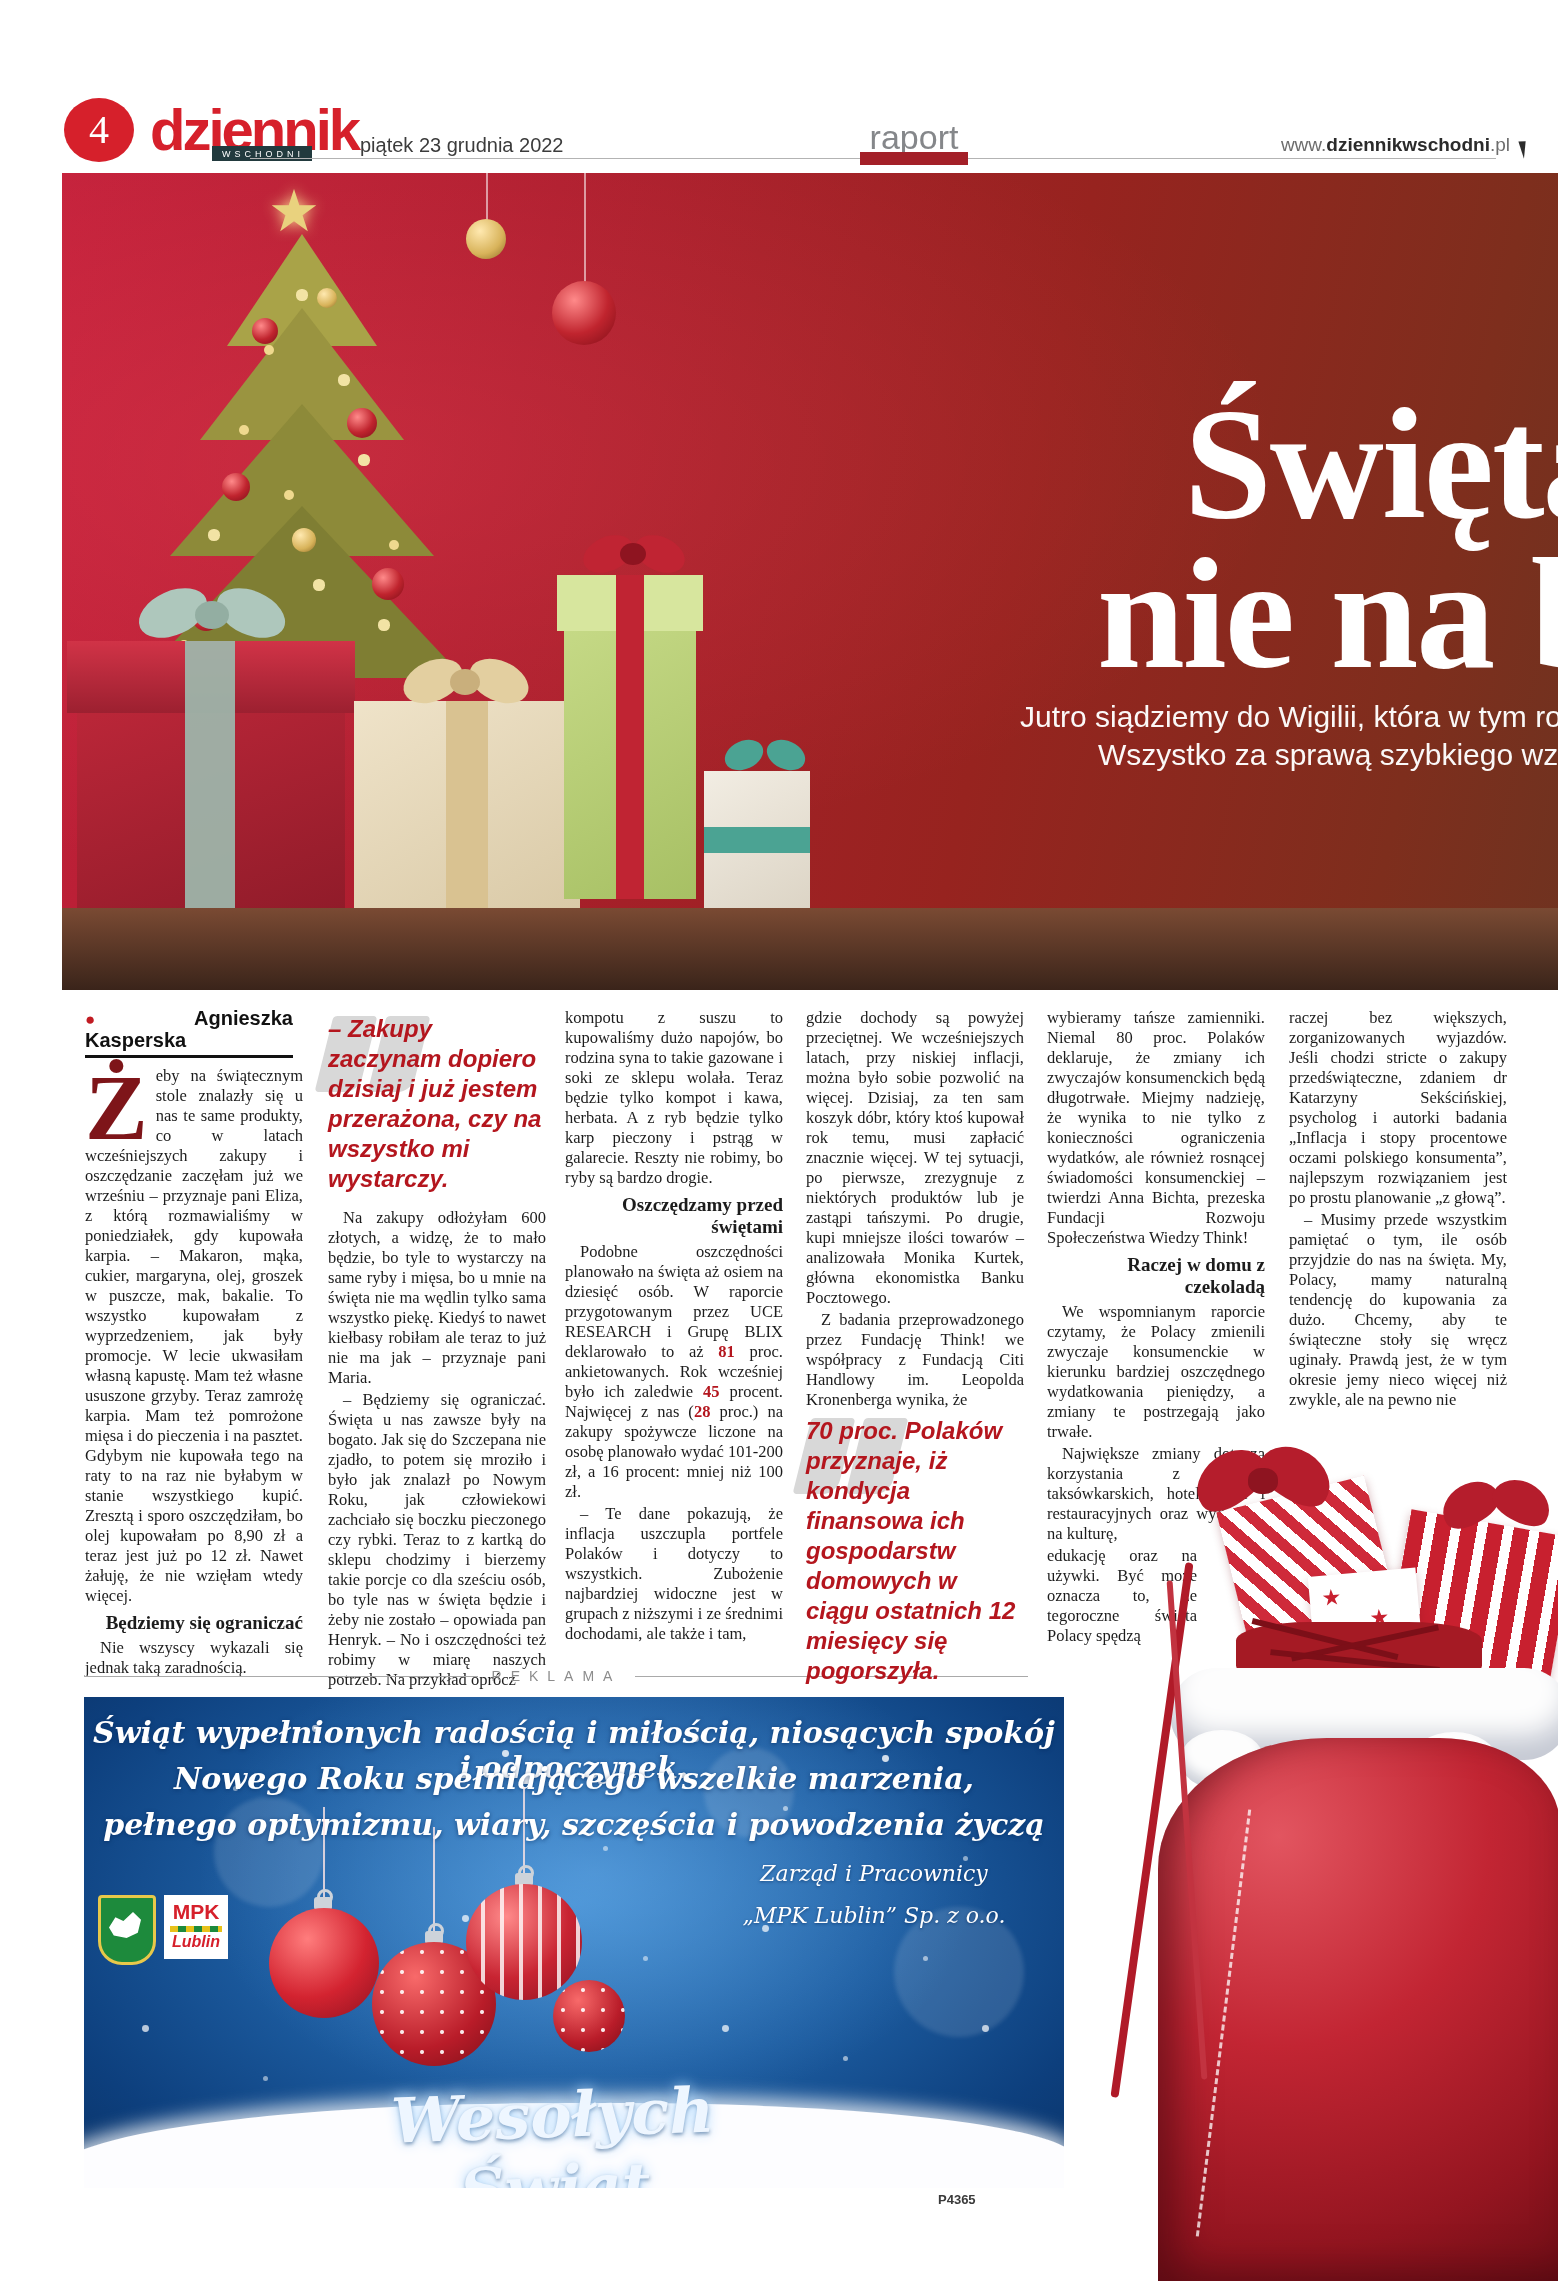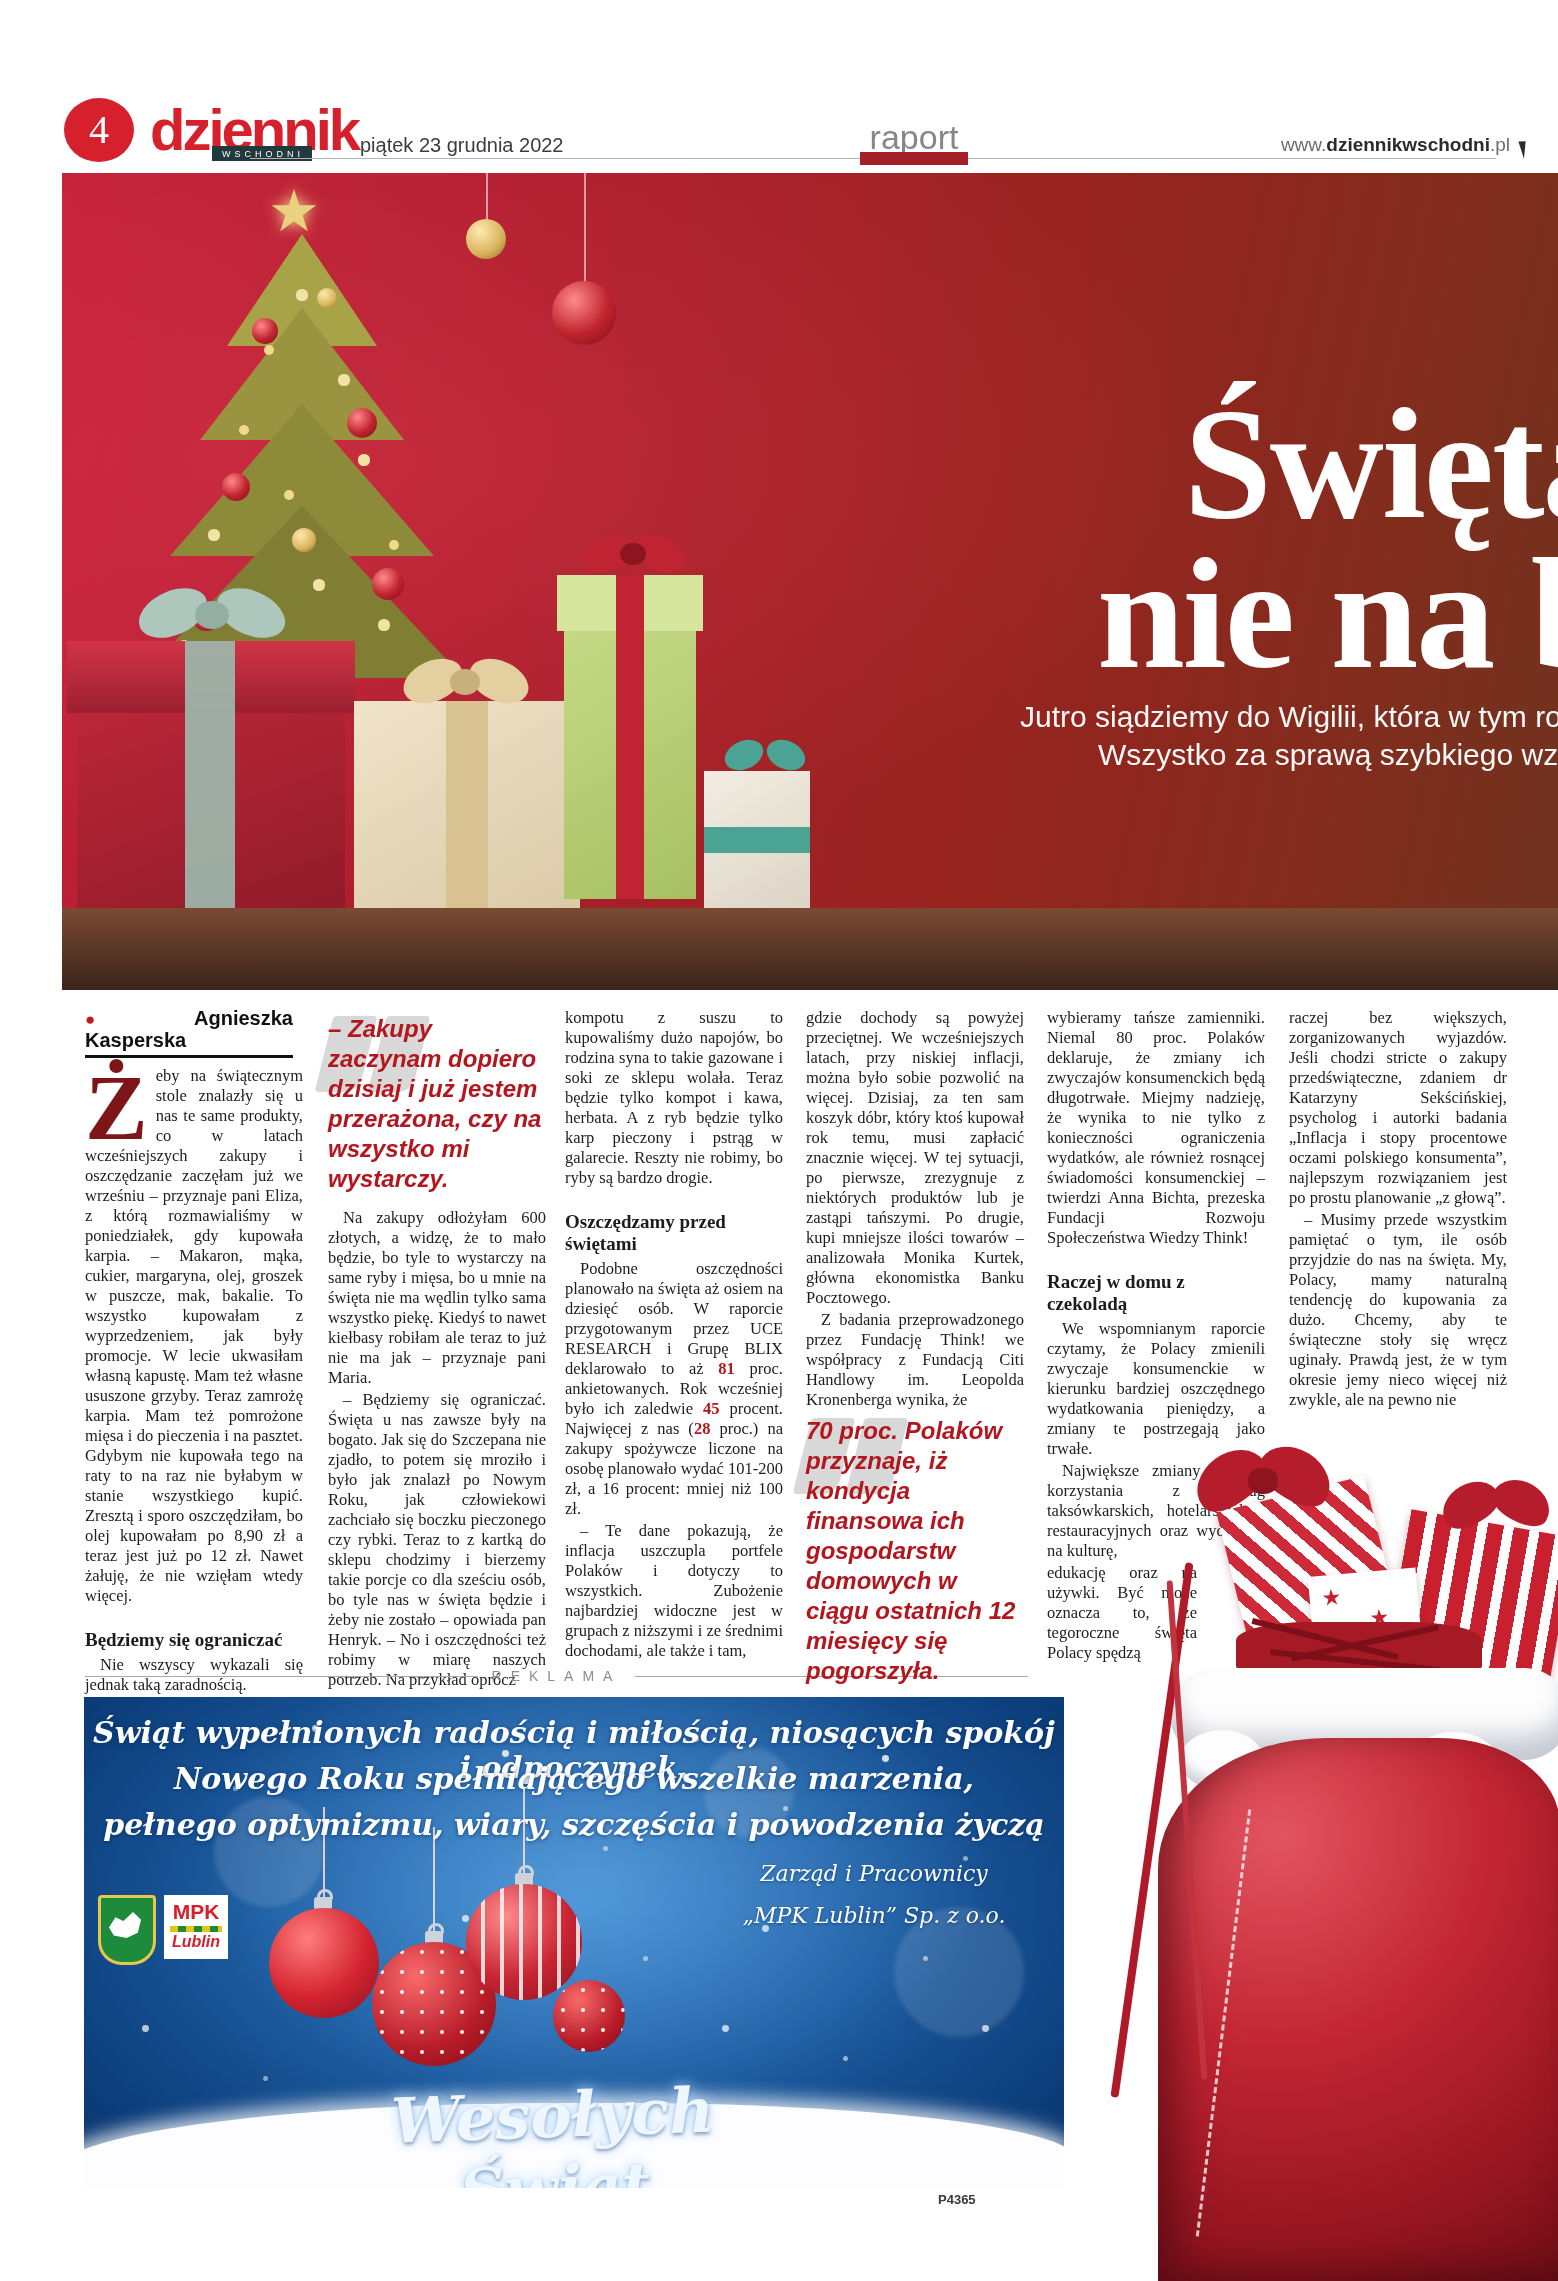--- a/index.html
+++ b/index.html
@@ -74,21 +74,21 @@
   
   .col{position:absolute;top:1008px;width:218px;font-size:16.5px;line-height:20px;text-align:justify;}
   .c1{left:85px;}.c2{left:328px;}.c3{left:565px;}.c4{left:806px;}.c5{left:1047px;}.c6{left:1289px;}
   .byline{font-family:"Liberation Sans",sans-serif;font-weight:bold;font-size:20px;color:#111;
     border-bottom:3px solid #111;padding-bottom:5px;margin-bottom:8px;width:208px;}
   .byline .dot{color:#c11b22;font-size:17px;margin-right:6px;}
   .col p{margin:0 0 2px 0;}
   .ind{text-indent:15px;}
   .dropcap{float:left;font-size:94px;line-height:70px;padding:6px 8px 0 0;color:#7e1519;
     font-weight:bold;font-family:"Liberation Serif",serif;}
-  .subhead{font-weight:bold;font-size:19px;line-height:22px;margin:23px 0 4px 0;text-align:left;}
+  .subhead{font-weight:bold;font-size:19px;line-height:22px;margin:6px 0 4px 0;text-align:right;}
   .pullquote{position:relative;margin:6px 0 14px 0;color:#b4161e;
     font-family:"Liberation Sans",sans-serif;font-style:italic;font-weight:bold;
     font-size:24px;line-height:30px;text-align:left;}
   .pq-text{position:relative;z-index:1;}
   .qmark{position:absolute;left:-4px;top:2px;z-index:0;}
   .qmark i{display:inline-block;width:44px;height:76px;background:#d8d8d8;
     transform:skewX(-14deg);margin-right:9px;border-radius:4px 4px 14px 4px;}
   .red{color:#b4161e;font-weight:bold;}
   .narrow{width:150px;}
   

